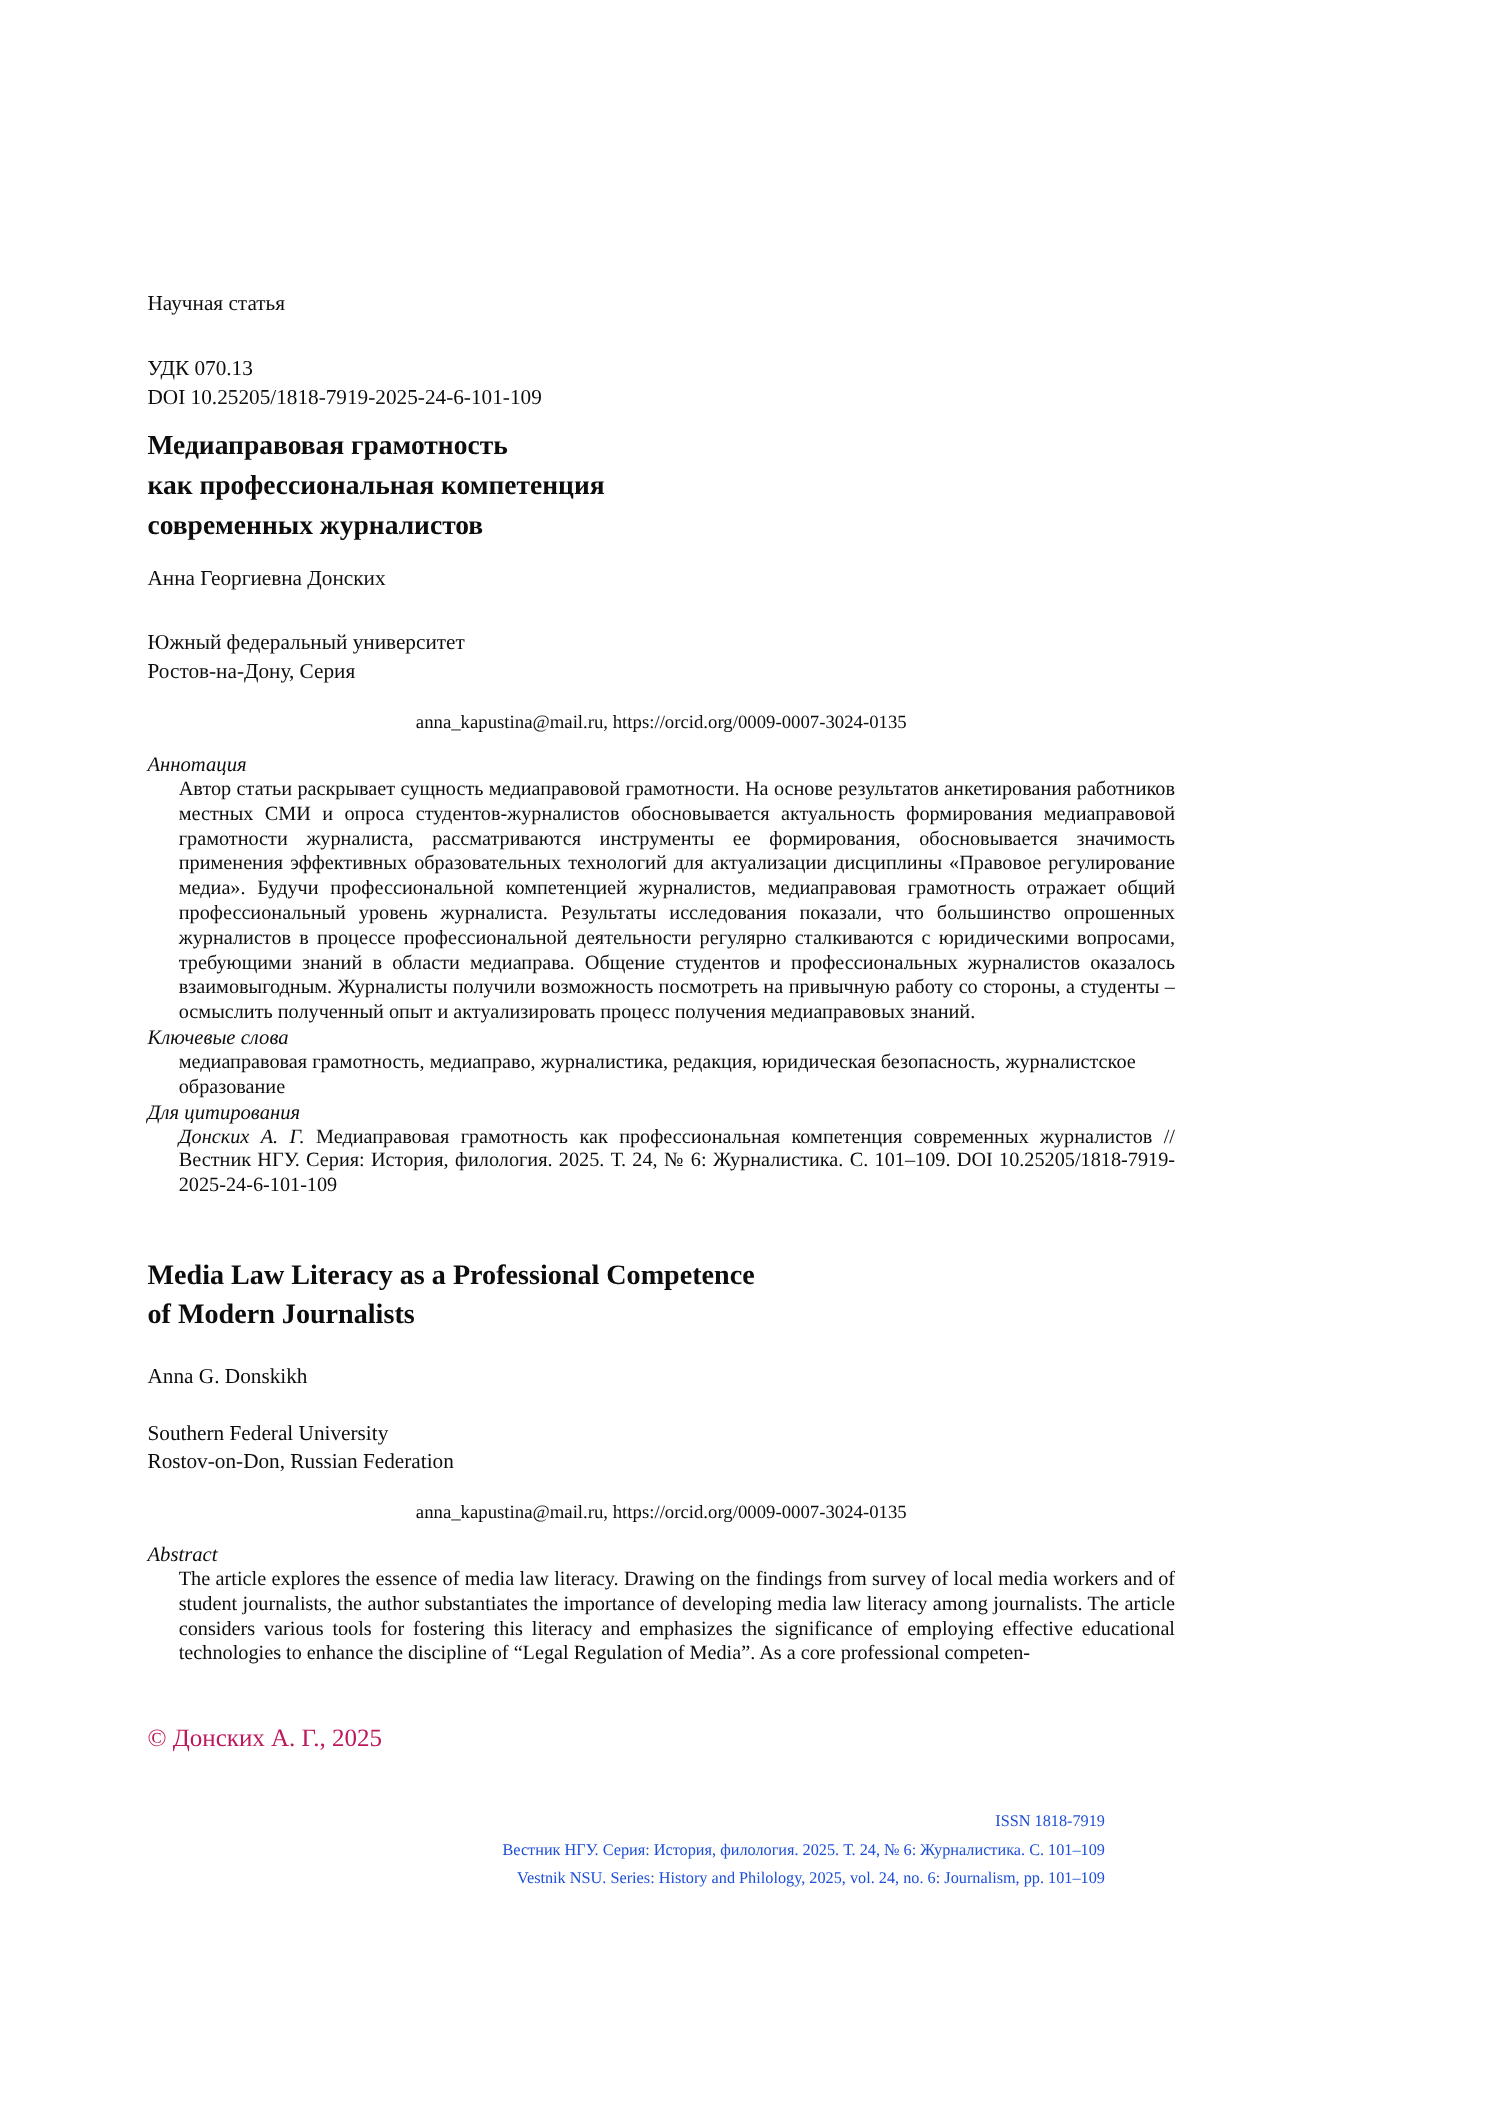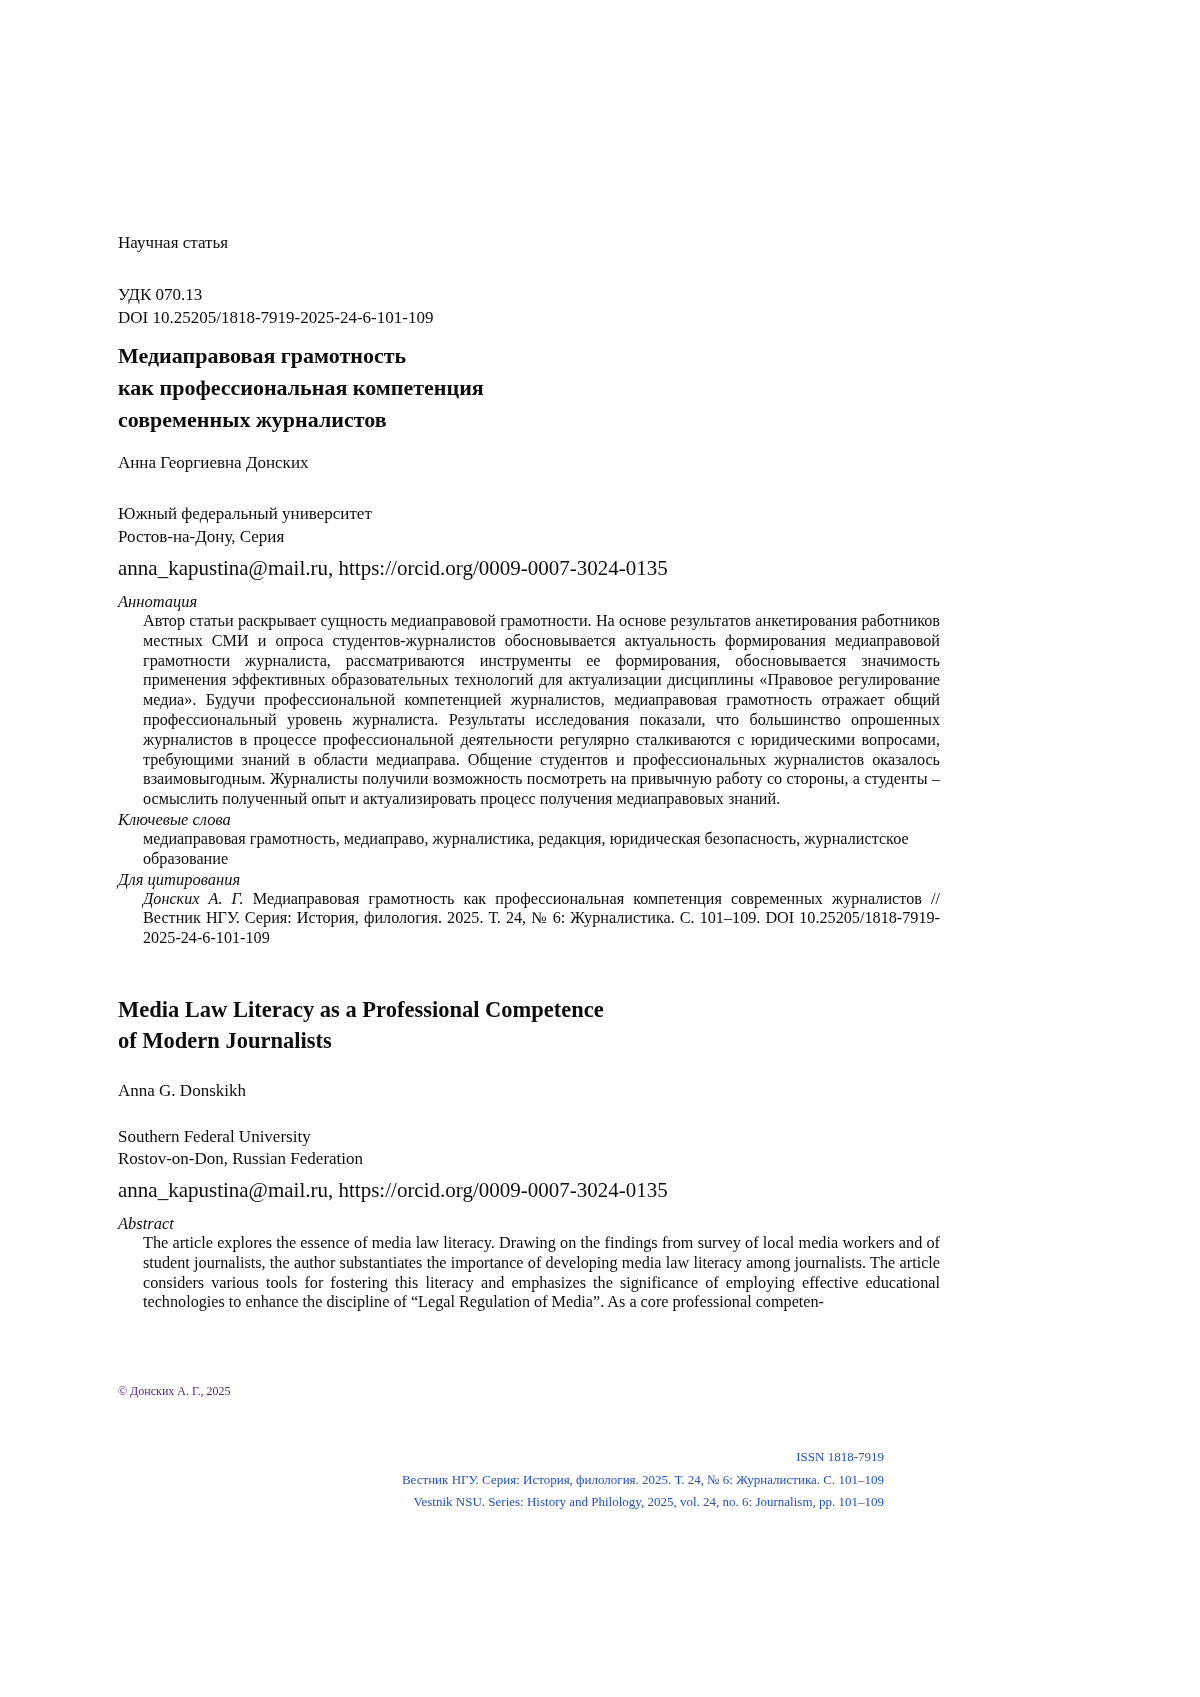--- a/index.html
+++ b/index.html
@@ -41,23 +41,24 @@
     font-size: 17px;
     font-weight: normal;
     line-height: 21px;
   }
   .affiliation {
     margin-top: 29px;
     font-size: 17px;
     line-height: 23px;
   }
   .contact {
-    margin-top: 10px;
-    font-size: 21px;
+    margin-top: 20px;
+    font-size: 15px;
     line-height: 20px;
+    text-align: center;
   }
   .section-label {
     margin-top: 14px;
     font-size: 16.5px;
     font-style: italic;
     line-height: 20px;
   }
   .indent-block {
     margin-left: 25px;
     font-size: 16.2px;
@@ -74,23 +75,23 @@
   .author-en { margin-top: 24px; }
   .affiliation-en {
     margin-top: 25px;
     font-size: 17px;
     line-height: 22px;
   }
   .copyright {
     position: absolute;
     left: 118px;
     top: 1381px;
-    font-size: 12px;
+    font-size: 20px;
     line-height: 20px;
-    color: #4c1d95;
+    color: #be185d;
   }
   .footer {
     position: absolute;
     top: 1446px;
     right: 260px;
     width: 700px;
     text-align: right;
     font-size: 13px;
     line-height: 22.5px;
     color: #1d4ed8;

